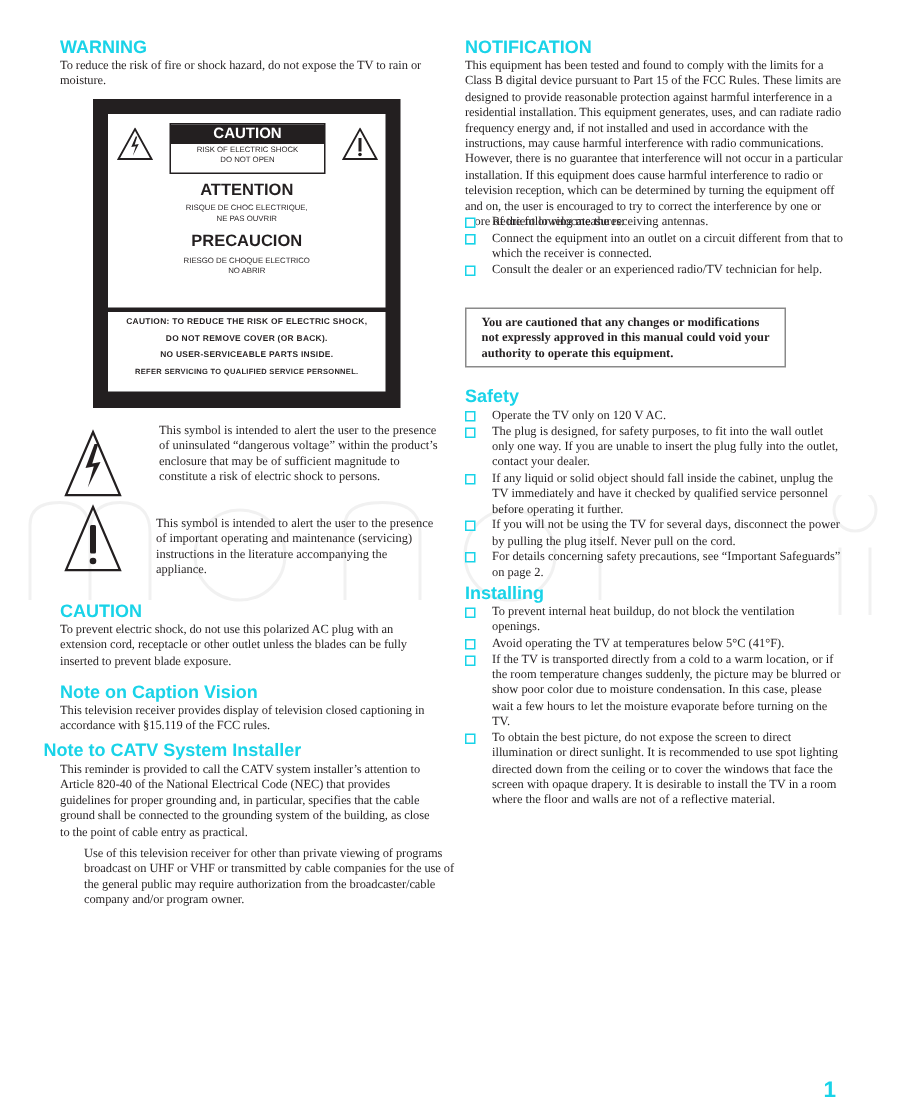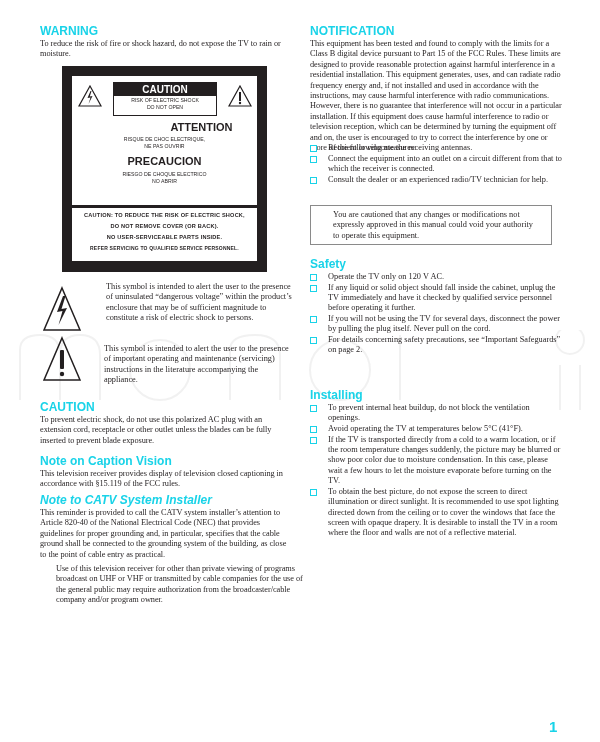--- a/index.html
+++ b/index.html
@@ -19,23 +19,23 @@
   .sans { font-family: "Liberation Sans", "DejaVu Sans", sans-serif; }
   .caution-band { position: absolute; left: 41px; top: 6px; width: 104px; height: 34px;
                   border: 1px solid #231f20; box-sizing: border-box; }
   .caution-band .bar { background: #231f20; color: #fff; font-weight: bold; font-size: 10px;
                        text-align: center; height: 13px; line-height: 13px; }
   .caution-band .sub { font-size: 5.2px; line-height: 6.5px; text-align: center; color: #231f20; padding-top: 1px; }
   .big { position: absolute; left: 0; width: 185px; text-align: center; font-weight: bold; font-size: 11px; }
   .small { position: absolute; left: 0; width: 185px; text-align: center; font-size: 5.2px; line-height: 6.5px; }
   .cl-bottom div { text-align: center; font-weight: bold; font-size: 5.6px; letter-spacing: 0.2px; line-height: 11px; }
   .tri { position: absolute; }
-  .notice-box { position: absolute; left: 310px; top: 205px; width: 242px; height: 40px;
-                border: 1px solid #8a8a8a; box-sizing: border-box; padding: 4px 10px 0 22px;
-                font-size: 8.3px; line-height: 10.4px; }
+  .notice-box { position: absolute; left: 310px; top: 205px; width: 214px; height: 40px;
+                border: 1px solid #8a8a8a; box-sizing: border-box; padding: 4px 10px 0 10px;
+                font-size: 8.3px; line-height: 10.4px; font-weight: bold; }
   .pagenum { position: absolute; left: 549px; top: 718px; font-family: "Liberation Sans", "DejaVu Sans", sans-serif;
              font-weight: bold; color: #19d3e8; font-size: 15px; }
   .sym-text { position: absolute; font-size: 8.3px; line-height: 10.4px; margin: 0; }
   .watermark { position: absolute; left: 0; top: 330px; width: 600px; height: 80px; pointer-events: none; opacity: 0.35; }
 </style>
 </head>
 <body>
 
 <svg class="watermark" viewBox="0 0 600 80">
   <g fill="none" stroke="#d8d8d8" stroke-width="2">
@@ -61,21 +61,21 @@
     <div class="caution-band">
       <div class="bar">CAUTION</div>
       <div class="sub">RISK OF ELECTRIC SHOCK</div>
       <div class="sub" style="padding-top:0">DO NOT OPEN</div>
     </div>
     <svg class="tri" style="left:156px; top:9px;" width="24" height="22" viewBox="0 0 24 22">
       <path d="M12 1 L23 21 H1 Z" fill="none" stroke="#231f20" stroke-width="1.2"></path>
       <rect x="11" y="7" width="2" height="9" fill="#231f20"></rect>
       <circle cx="12" cy="18" r="1.2" fill="#231f20"></circle>
     </svg>
-    <div class="big" style="top:45px;padding-left:37px;">ATTENTION</div>
+    <div class="big" style="top:45px;">ATTENTION</div>
     <div class="small" style="top:60px;">RISQUE DE CHOC ELECTRIQUE,</div>
     <div class="small" style="top:67px;">NE PAS OUVRIR</div>
     <div class="big" style="top:79px;">PRECAUCION</div>
     <div class="small" style="top:95px;">RIESGO DE CHOQUE ELECTRICO</div>
     <div class="small" style="top:102px;">NO ABRIR</div>
   </div>
   <div class="cl-bottom sans" style="padding-top:2px; box-sizing:border-box;">
     <div>CAUTION:  TO REDUCE THE RISK OF ELECTRIC SHOCK,</div>
     <div>DO NOT REMOVE COVER (OR BACK).</div>
     <div>NO USER-SERVICEABLE PARTS INSIDE.</div>
@@ -95,38 +95,38 @@
   <circle cx="20" cy="38" r="2.2" fill="#231f20"></circle>
 </svg>
 <p class="sym-text" style="left:104px; top:344px; width:190px;">This symbol is intended to alert the user to the presence of important operating and maintenance (servicing) instructions in the literature accompanying the appliance.</p>
 
 <h2 class="h" style="left:40px; top:400px;">CAUTION</h2>
 <p class="p" style="left:40px; top:415px; width:252px;">To prevent electric shock, do not use this polarized AC plug with an extension cord, receptacle or other outlet unless the blades can be fully inserted to prevent blade exposure.</p>
 
 <h2 class="h" style="left:40px; top:454px;">Note on Caption Vision</h2>
 <p class="p" style="left:40px; top:469px; width:252px;">This television receiver provides display of television closed captioning in accordance with §15.119 of the FCC rules.</p>
 
-<h2 class="h" style="left:40px; top:493px;font-style:italic;">Note to CATV System Installer</h2>
+<h2 class="h" style="left:29px; top:493px;">Note to CATV System Installer</h2>
 <p class="p" style="left:40px; top:508px; width:252px;">This reminder is provided to call the CATV system installer’s attention to Article 820-40 of the National Electrical Code (NEC) that provides guidelines for proper grounding and, in particular, specifies that the cable ground shall be connected to the grounding system of the building, as close to the point of cable entry as practical.</p>
 <p class="p" style="left:56px; top:564px; width:252px;">Use of this television receiver for other than private viewing of programs broadcast on UHF or VHF or transmitted by cable companies for the use of the general public may require authorization from the broadcaster/cable company and/or program owner.</p>
 
 <h2 class="h" style="left:310px; top:24px;">NOTIFICATION</h2>
 <p class="p" style="left:310px; top:39px; width:252px;">This equipment has been tested and found to comply with the limits for a Class B digital device pursuant to Part 15 of the FCC Rules. These limits are designed to provide reasonable protection against harmful interference in a residential installation. This equipment generates, uses, and can radiate radio frequency energy and, if not installed and used in accordance with the instructions, may cause harmful interference with radio communications. However, there is no guarantee that interference will not occur in a particular installation. If this equipment does cause harmful interference to radio or television reception, which can be determined by turning the equipment off and on, the user is encouraged to try to correct the interference by one or more of the following measures:</p>
 <ul class="blist" style="left:310px; top:143px; width:252px;">
   <li><span class="cb"></span><span>Reorient or relocate the receiving antennas.</span></li>
   <li><span class="cb"></span></li>
   <li><span class="cb"></span><span>Connect the equipment into an outlet on a circuit different from that to which the receiver is connected.</span></li>
   <li><span class="cb"></span><span>Consult the dealer or an experienced radio/TV technician for help.</span></li>
 </ul>
 <div class="notice-box">You are cautioned that any changes or modifications not expressly approved in this manual could void your authority to operate this equipment.</div>
 
 <h2 class="h" style="left:310px; top:257px;">Safety</h2>
 <ul class="blist" style="left:310px; top:272px; width:252px;">
   <li><span class="cb"></span><span>Operate the TV only on 120 V AC.</span></li>
-  <li><span class="cb"></span></li>
+  <li><span class="cb"></span><span>The plug is designed, for safety purposes, to fit into the wall outlet only one way. If you are unable to insert the plug fully into the outlet, contact your dealer.</span></li>
   <li><span class="cb"></span><span>If any liquid or solid object should fall inside the cabinet, unplug the TV immediately and have it checked by qualified service personnel before operating it further.</span></li>
   <li><span class="cb"></span><span>If you will not be using the TV for several days, disconnect the power by pulling the plug itself. Never pull on the cord.</span></li>
   <li><span class="cb"></span><span>For details concerning safety precautions, see “Important Safeguards” on page 2.</span></li>
 </ul>
 
 <h2 class="h" style="left:310px; top:388px;">Installing</h2>
 <ul class="blist" style="left:310px; top:403px; width:252px;">
   <li><span class="cb"></span><span>To prevent internal heat buildup, do not block the ventilation openings.</span></li>
   <li><span class="cb"></span><span>Avoid operating the TV at temperatures below 5°C (41°F).</span></li>
   <li><span class="cb"></span><span>If the TV is transported directly from a cold to a warm location, or if the room temperature changes suddenly, the picture may be blurred or show poor color due to moisture condensation. In this case, please wait a few hours to let the moisture evaporate before turning on the TV.</span></li>

